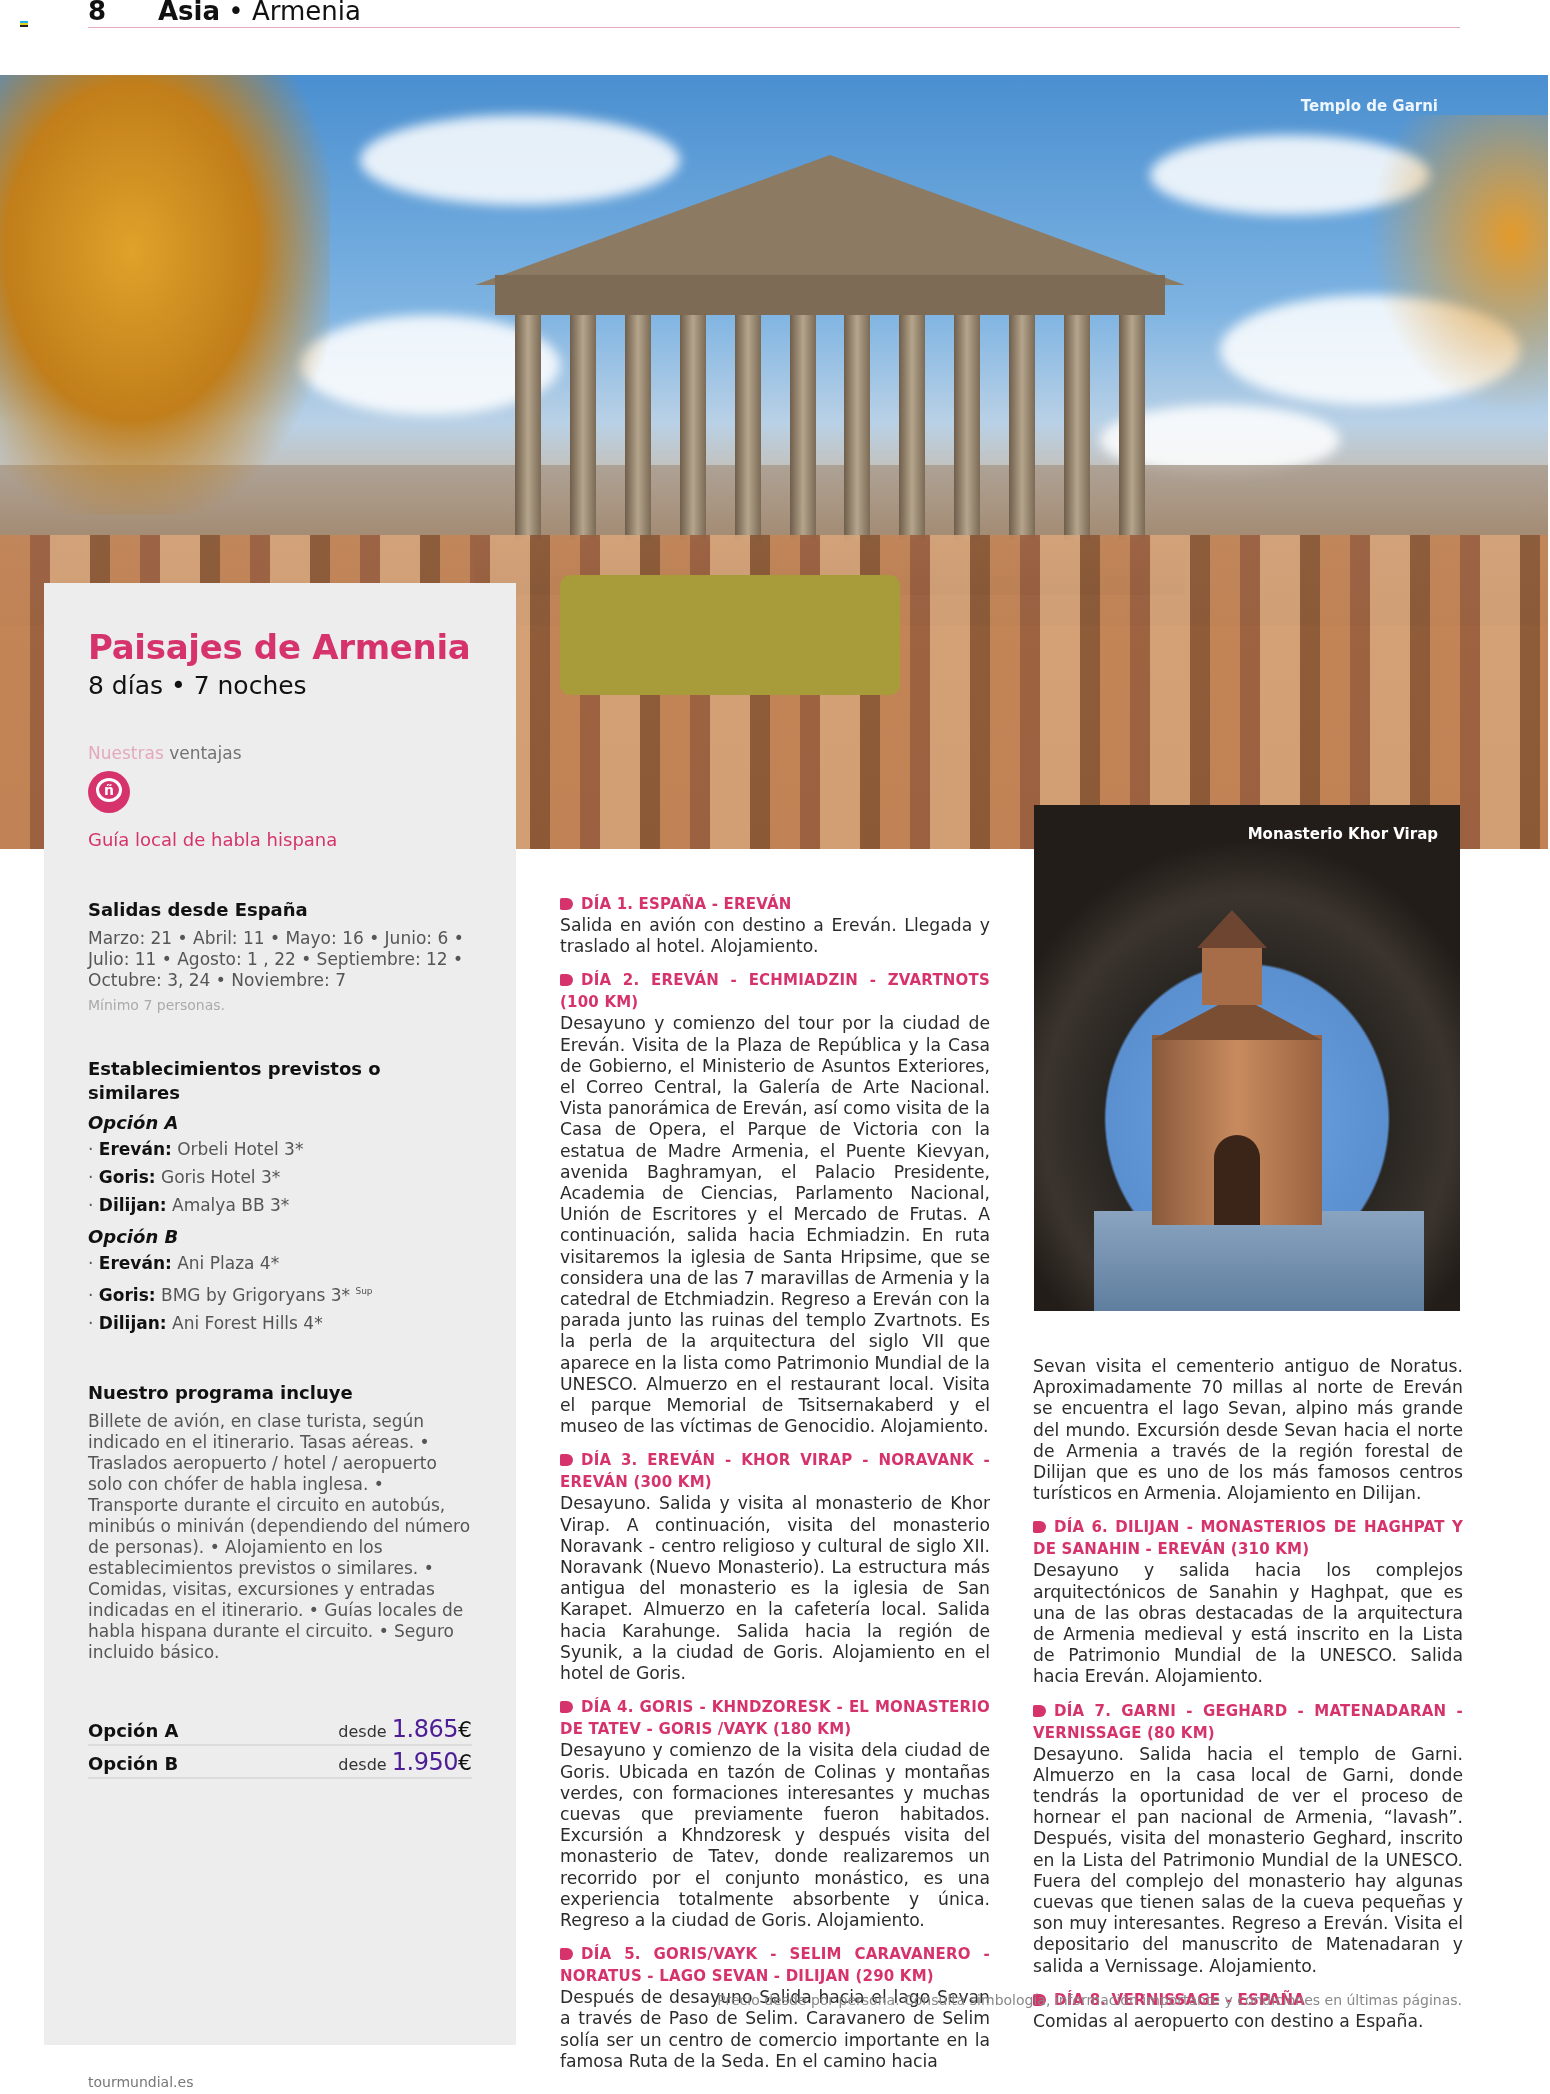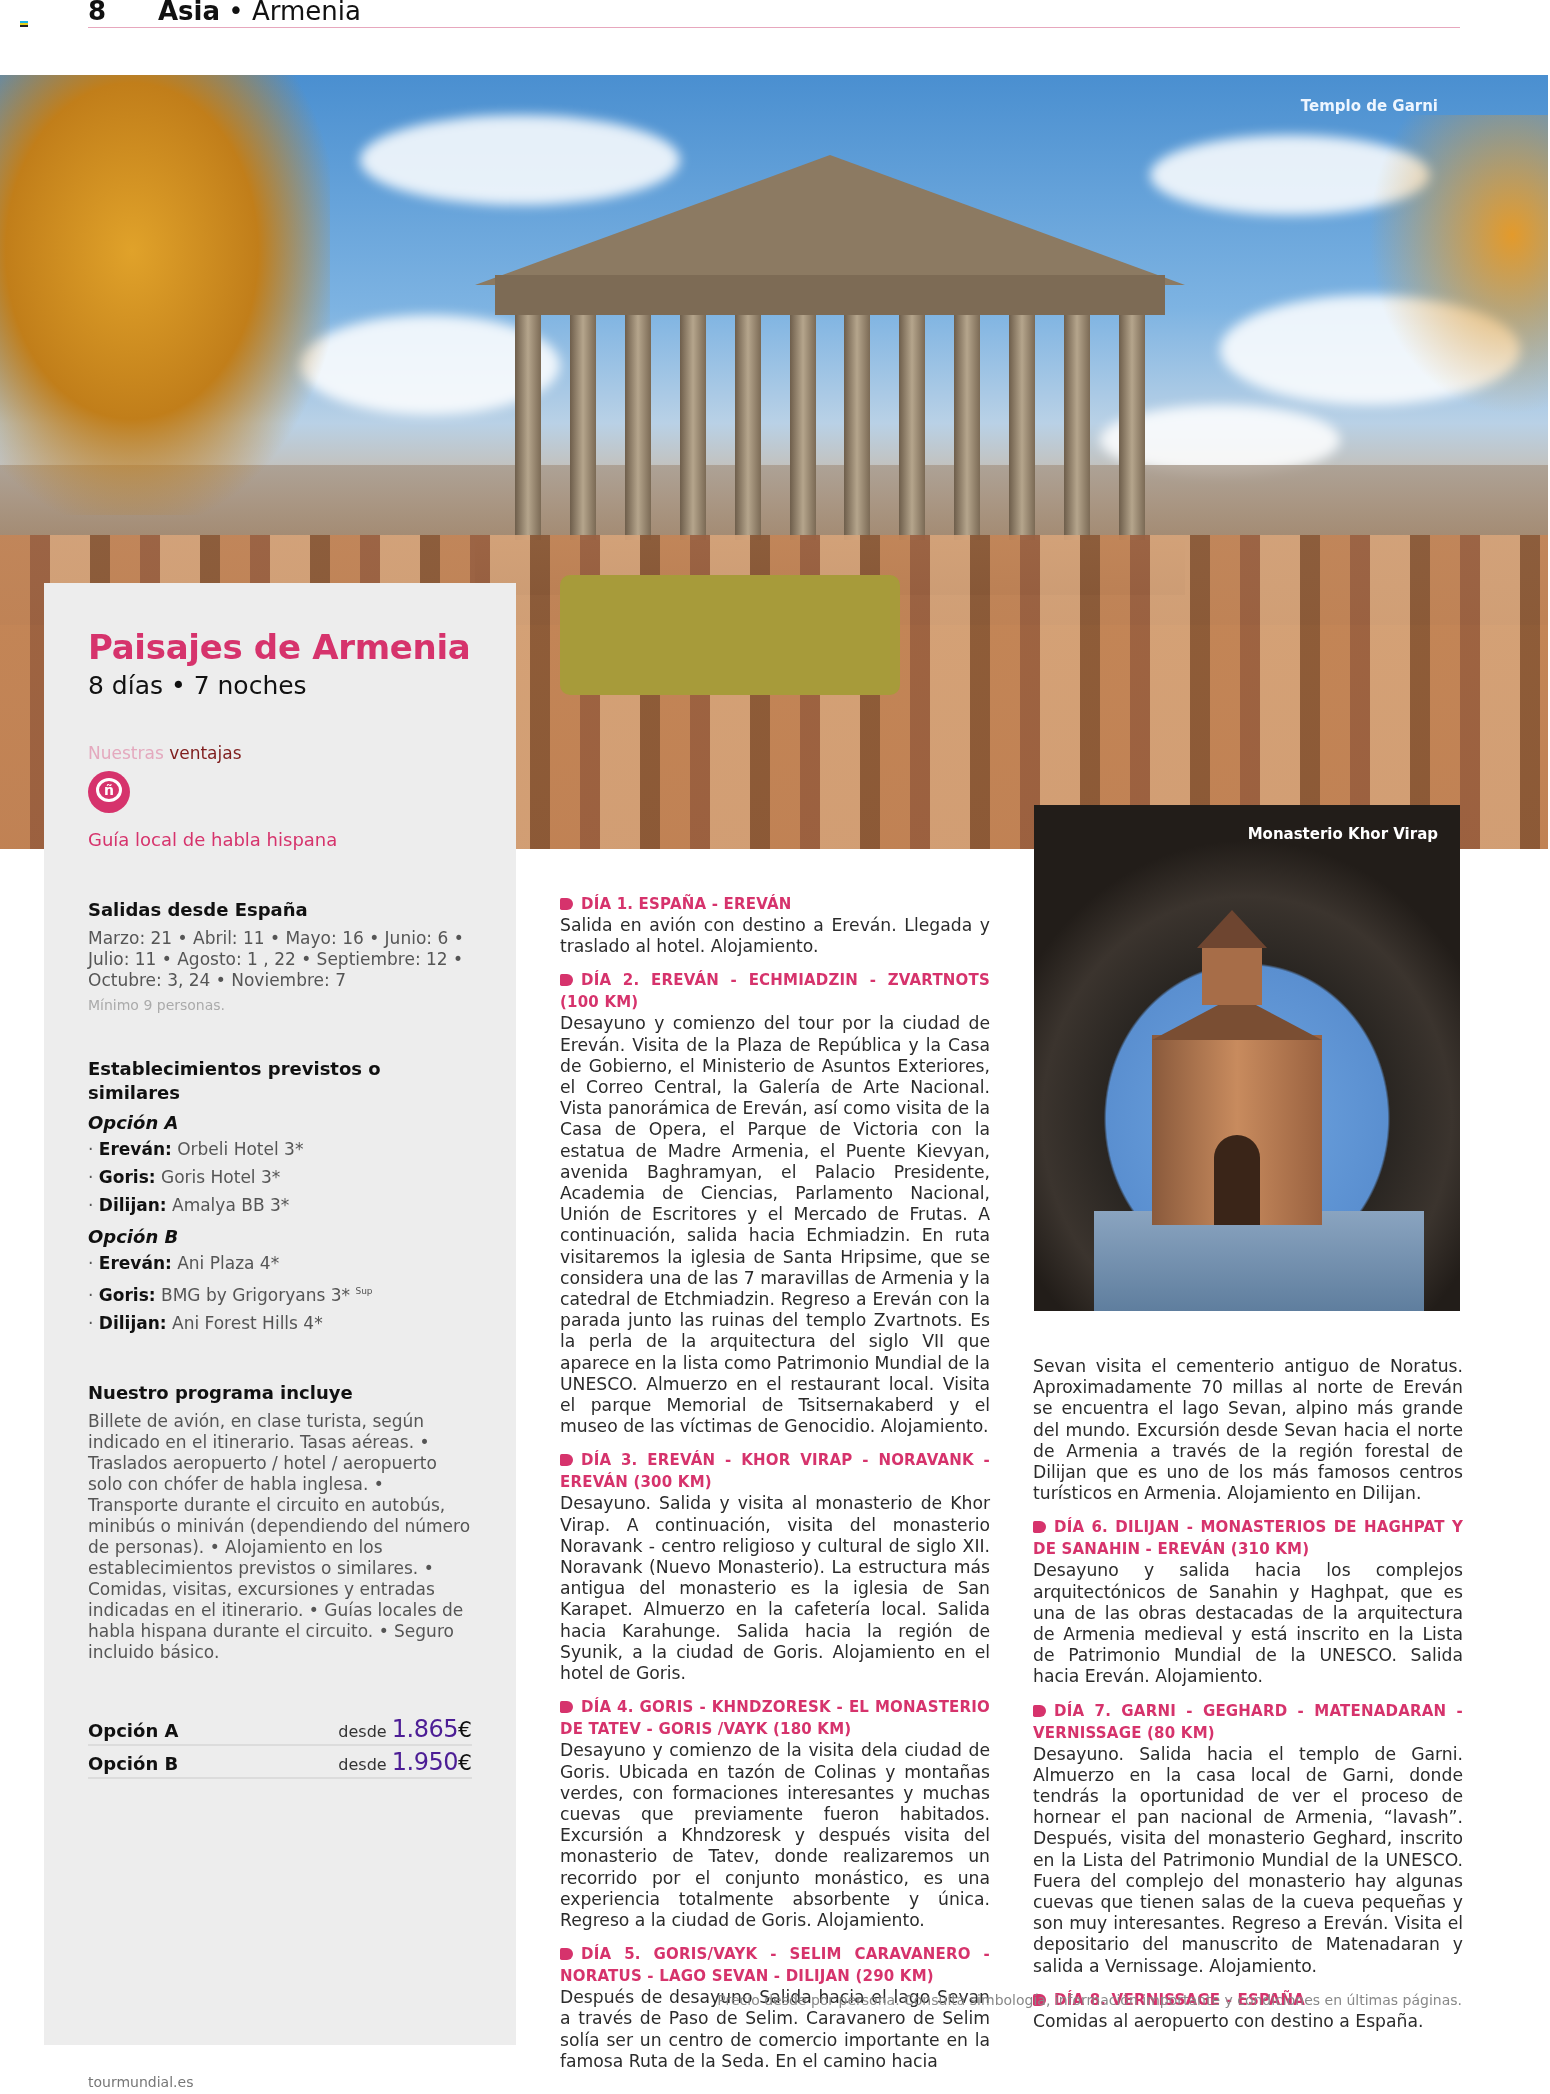--- a/index.html
+++ b/index.html
@@ -28,21 +28,21 @@
   .temple .base { position: absolute; left: 0; top: 385px; width: 710px; height: 55px; background: linear-gradient(180deg, #a58767, #6e5640); }
   .hero .ruins { position: absolute; left: 0; top: 460px; width: 100%; height: 314px;
     background: repeating-linear-gradient(90deg, #c48557 0 30px, #9b6040 30px 50px, #d7a47a 50px 90px, #8a5836 90px 110px); opacity: 0.9; }
   .hero .grass { position: absolute; left: 560px; top: 500px; width: 340px; height: 120px; background: #a79b3a; border-radius: 10px; }
   .hero-caption { position: absolute; right: 110px; top: 22px; font-size: 15px; font-weight: bold; color: #eef6ff; }
 
   .card { position: absolute; left: 44px; top: 583px; width: 472px; height: 1462px; background: #ededed; padding: 44px 44px 0 44px; }
   .trip-title { font-size: 34px; font-weight: bold; color: #d6336c; line-height: 40px; letter-spacing: -0.3px; }
   .trip-duration { font-size: 25px; color: #111; margin-top: 4px; line-height: 30px; }
   .adv-label { margin-top: 42px; font-size: 17px; color: #e4a9be; }
-  .adv-label b { color: #7f1d1d; font-weight: normal; }
+  .adv-label b { color: #737373; font-weight: normal; }
   .adv-icon { margin-top: 8px; width: 42px; height: 42px; border-radius: 50%; background: #d6336c; position: relative; }
   .adv-icon .bubble { position: absolute; left: 8px; top: 7px; width: 26px; height: 24px; border: 3px solid #fff; border-radius: 50%; color: #fff; font-size: 14px; font-weight: bold; text-align: center; line-height: 18px; }
   .adv-text { margin-top: 16px; font-size: 18px; color: #d6336c; }
 
   .sec-h { font-size: 18px; font-weight: bold; color: #111; margin-top: 44px; line-height: 24px; }
   .sec-h.first { margin-top: 48px; }
   .dates { font-size: 17px; color: #555; line-height: 21px; margin-top: 6px; }
   .min-note { font-size: 14px; color: #aaa; margin-top: 6px; }
   .opt-h { font-size: 18px; font-style: italic; font-weight: bold; color: #111; margin-top: 6px; line-height: 24px; }
   .hotel { font-size: 17px; color: #555; line-height: 28px; }
@@ -138,21 +138,21 @@
     <span>Nuestras</span>
     <b>ventajas</b>
   </div>
   <div class="adv-icon">
     <div class="bubble">ñ</div>
   </div>
   <div class="adv-text">Guía local de habla hispana</div>
 
   <div class="sec-h first">Salidas desde España</div>
   <div class="dates">Marzo: 21 • Abril: 11 • Mayo: 16 • Junio: 6 • Julio: 11 • Agosto: 1 , 22 • Septiembre: 12 • Octubre: 3, 24 • Noviembre: 7</div>
-  <div class="min-note">Mínimo 9 personas.</div>
+  <div class="min-note">Mínimo 7 personas.</div>
 
   <div class="sec-h">Establecimientos previstos o similares</div>
   <div class="opt-h">Opción A</div>
   <div class="hotel">· <b>Ereván:</b> <span>Orbeli Hotel 3*</span></div>
   <div class="hotel">· <b>Goris:</b> <span>Goris Hotel 3*</span></div>
   <div class="hotel">· <b>Dilijan:</b> <span>Amalya BB 3*</span></div>
   <div class="opt-h">Opción B</div>
   <div class="hotel">· <b>Ereván:</b> <span>Ani Plaza 4*</span></div>
   <div class="hotel">· <b>Goris:</b> <span>BMG by Grigoryans 3*</span> <sup>Sup</sup></div>
   <div class="hotel">· <b>Dilijan:</b> <span>Ani Forest Hills 4*</span></div>

